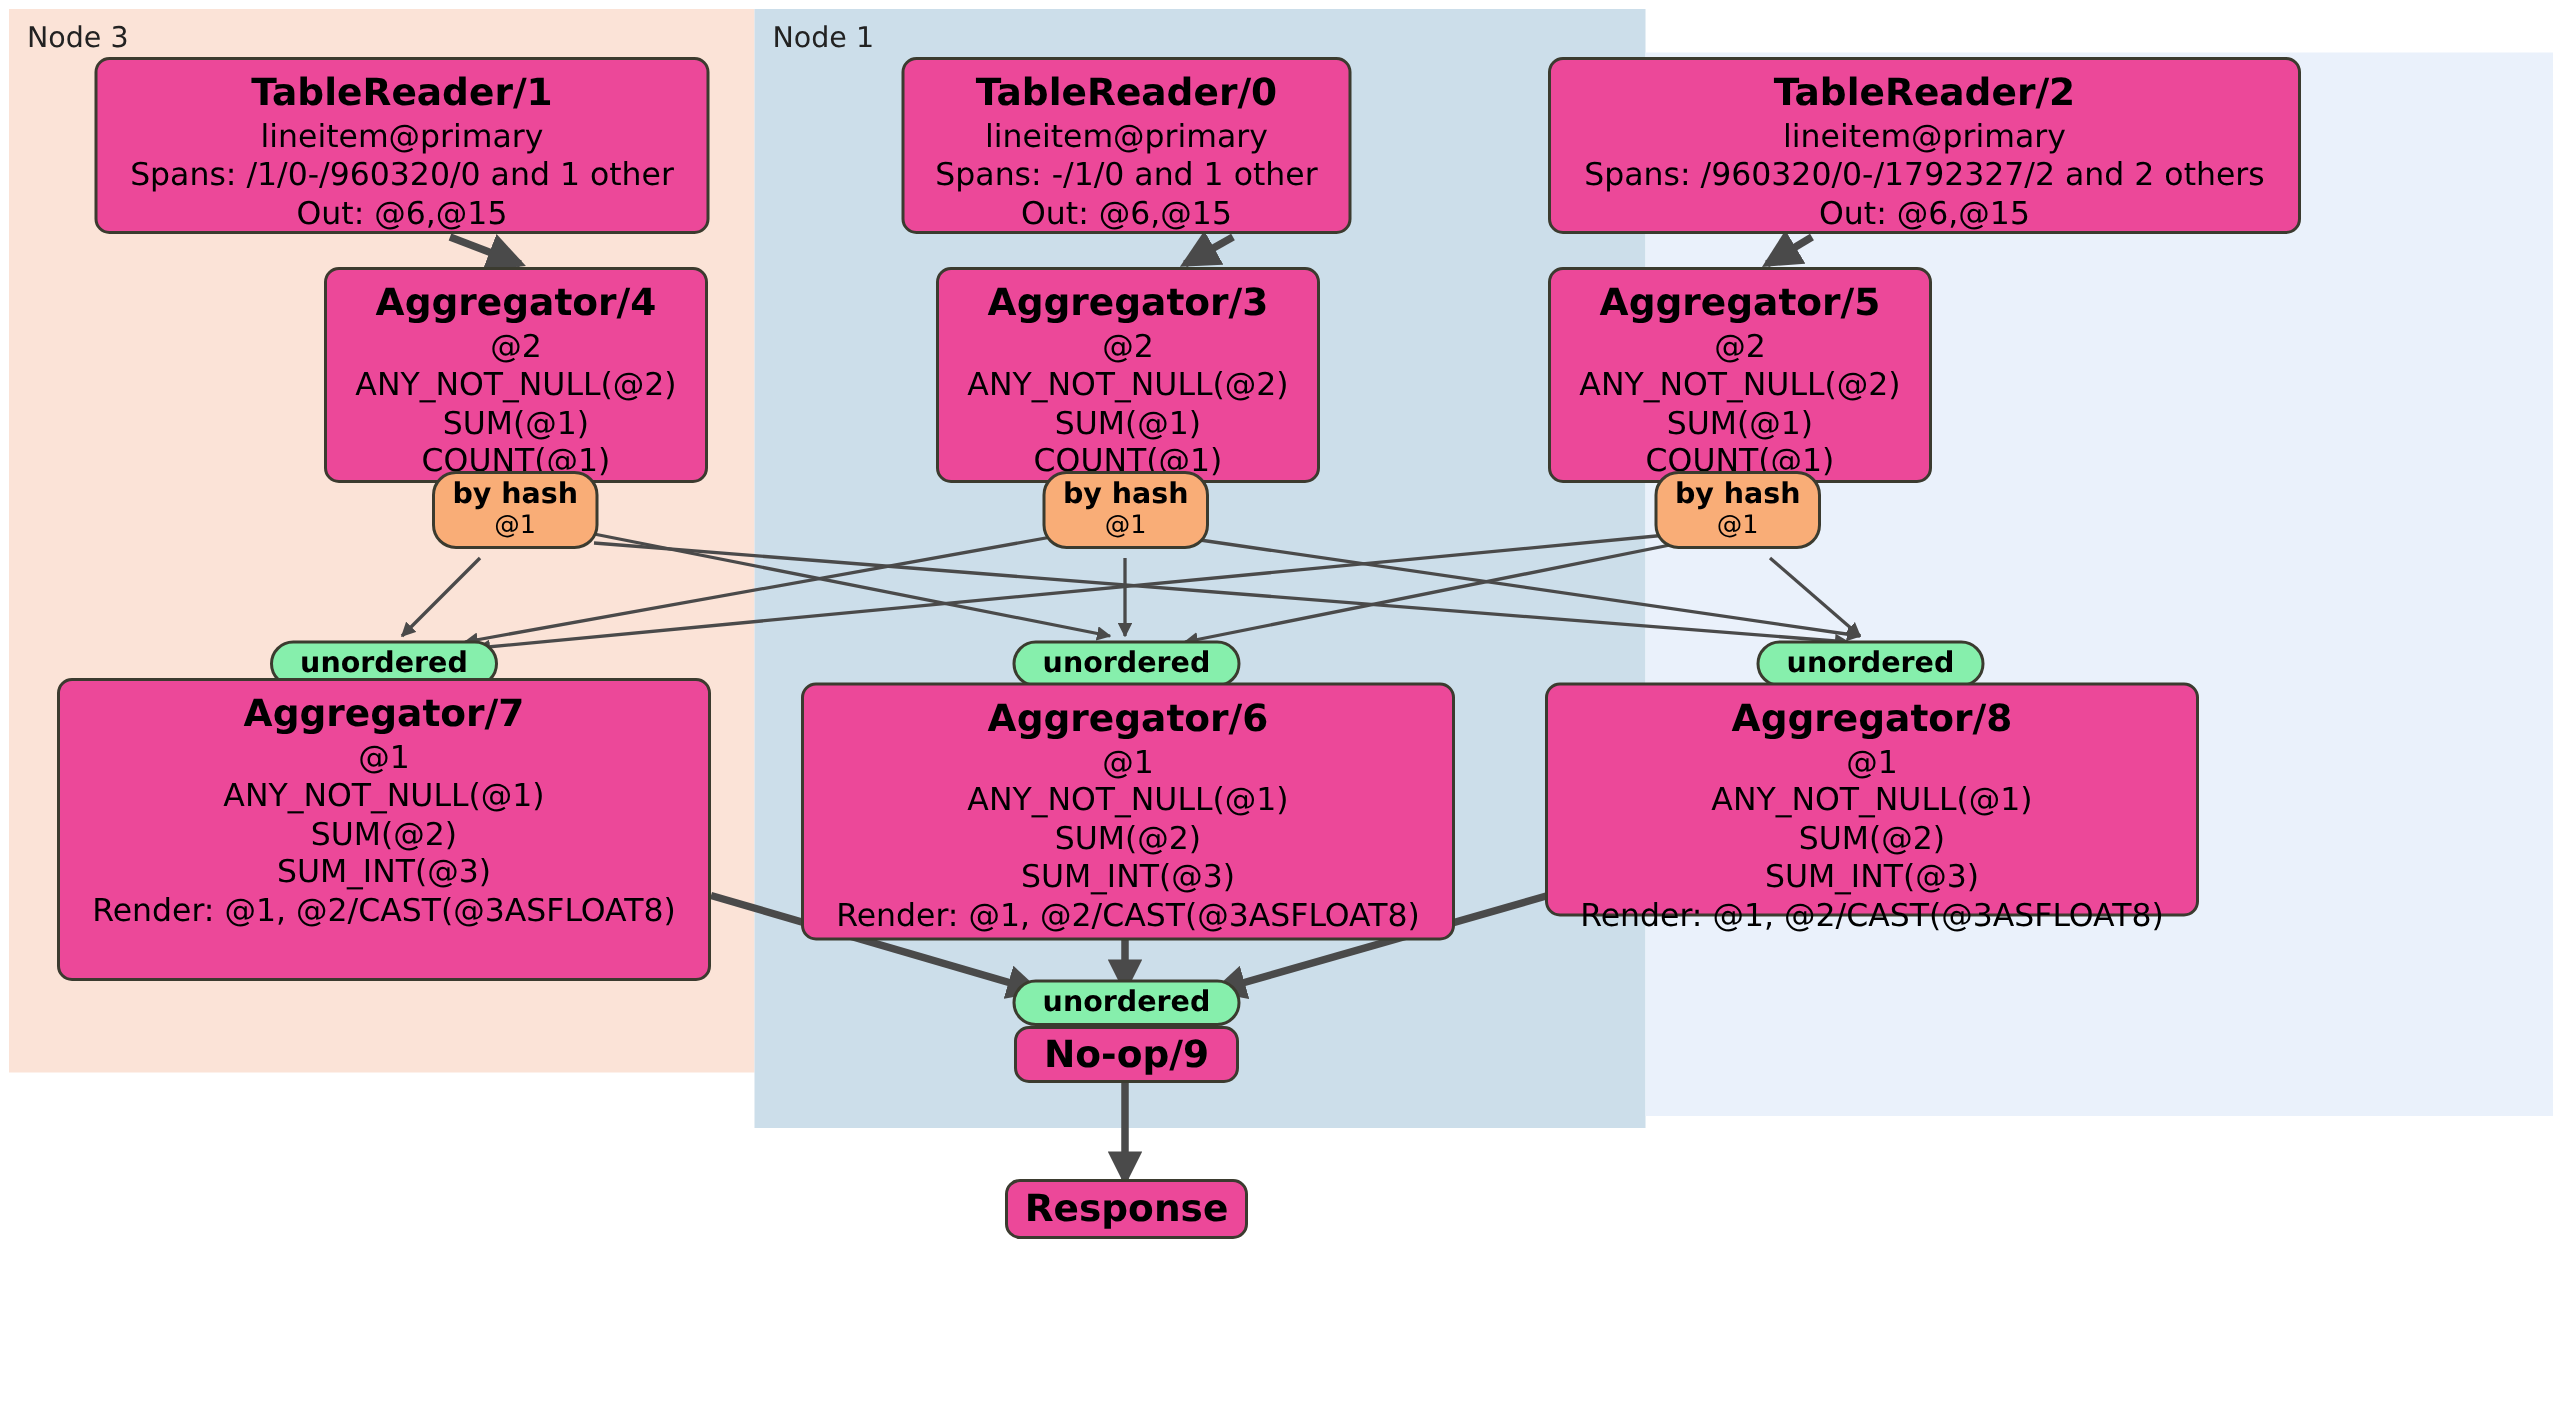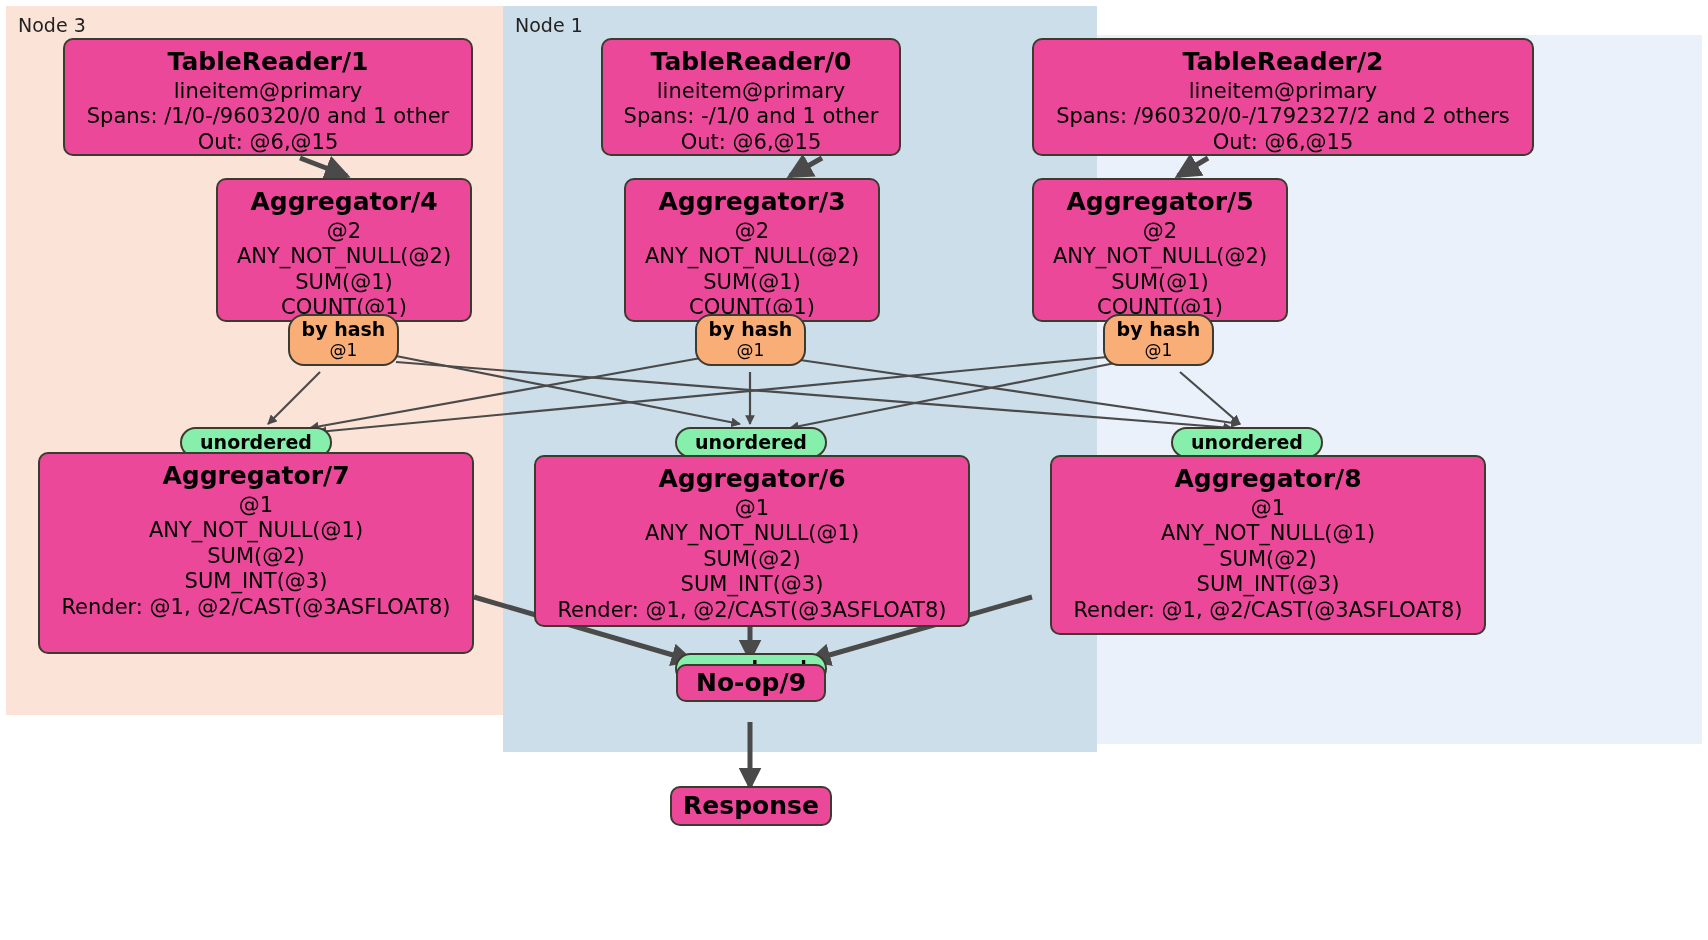--- a/index.html
+++ b/index.html
@@ -240,34 +240,34 @@
 
   <div class="box" style="left:534px; top:455px; width:436px; height:172px;">
     <div class="title">Aggregator/6</div>
     <div class="line">@1</div>
     <div class="line">ANY_NOT_NULL(@1)</div>
     <div class="line">SUM(@2)</div>
     <div class="line">SUM_INT(@3)</div>
     <div class="line">Render: @1, @2/CAST(@3ASFLOAT8)</div>
   </div>
 
-  <div class="box" style="left:1030px; top:455px; width:436px; height:180px;margin-left:20px;">
+  <div class="box" style="left:1030px; top:455px; width:436px; height:156px;">
     <div class="title">Aggregator/8</div>
     <div class="line">@1</div>
     <div class="line">ANY_NOT_NULL(@1)</div>
     <div class="line">SUM(@2)</div>
     <div class="line">SUM_INT(@3)</div>
     <div class="line">Render: @1, @2/CAST(@3ASFLOAT8)</div>
   </div>
 
   <div class="pill unordered" style="left:675px; top:653px; width:152px; height:31px;">
     <span>unordered</span>
   </div>
 
-  <div class="box" style="left:676px; top:664px; width:150px; height:38px; display:flex; align-items:center; justify-content:center;">
+  <div class="box" style="left:676px; top:684px; width:150px; height:38px; display:flex; align-items:center; justify-content:center;">
     <div class="title">No-op/9</div>
   </div>
 
   <div class="box" style="left:670px; top:786px; width:162px; height:40px; display:flex; align-items:center; justify-content:center;">
     <div class="title">Response</div>
   </div>
 
 </div>
 
 </body></html>

